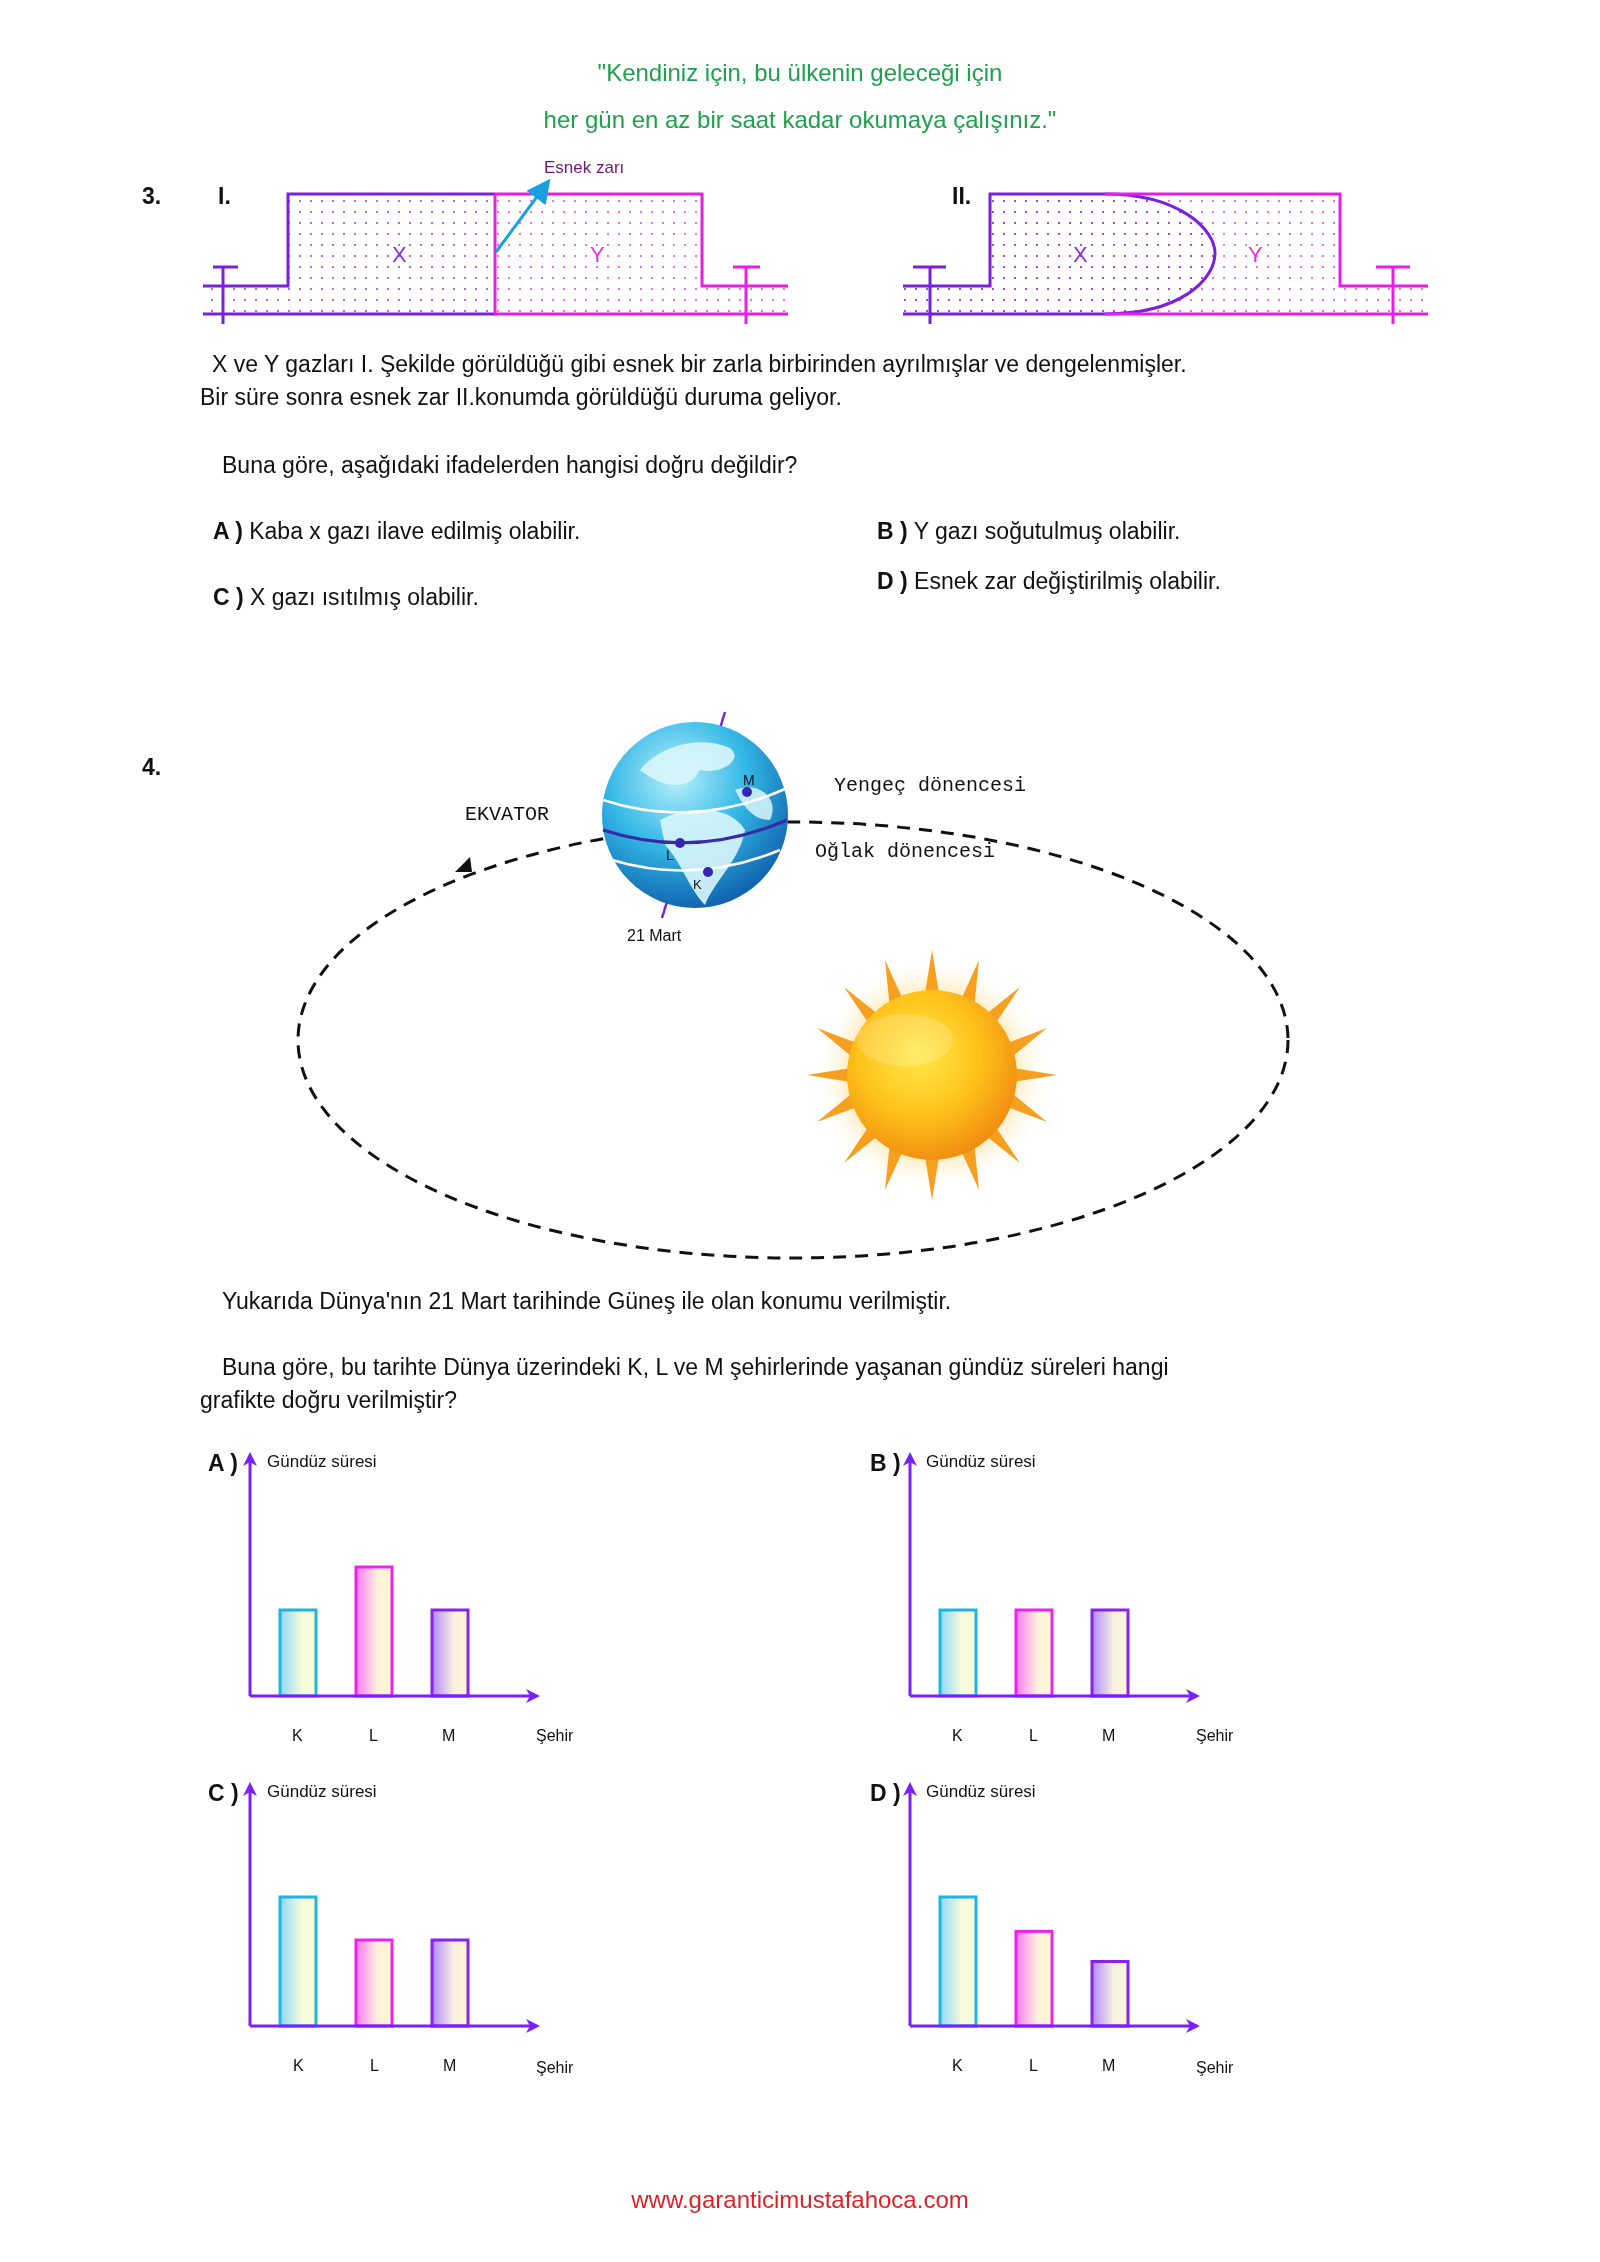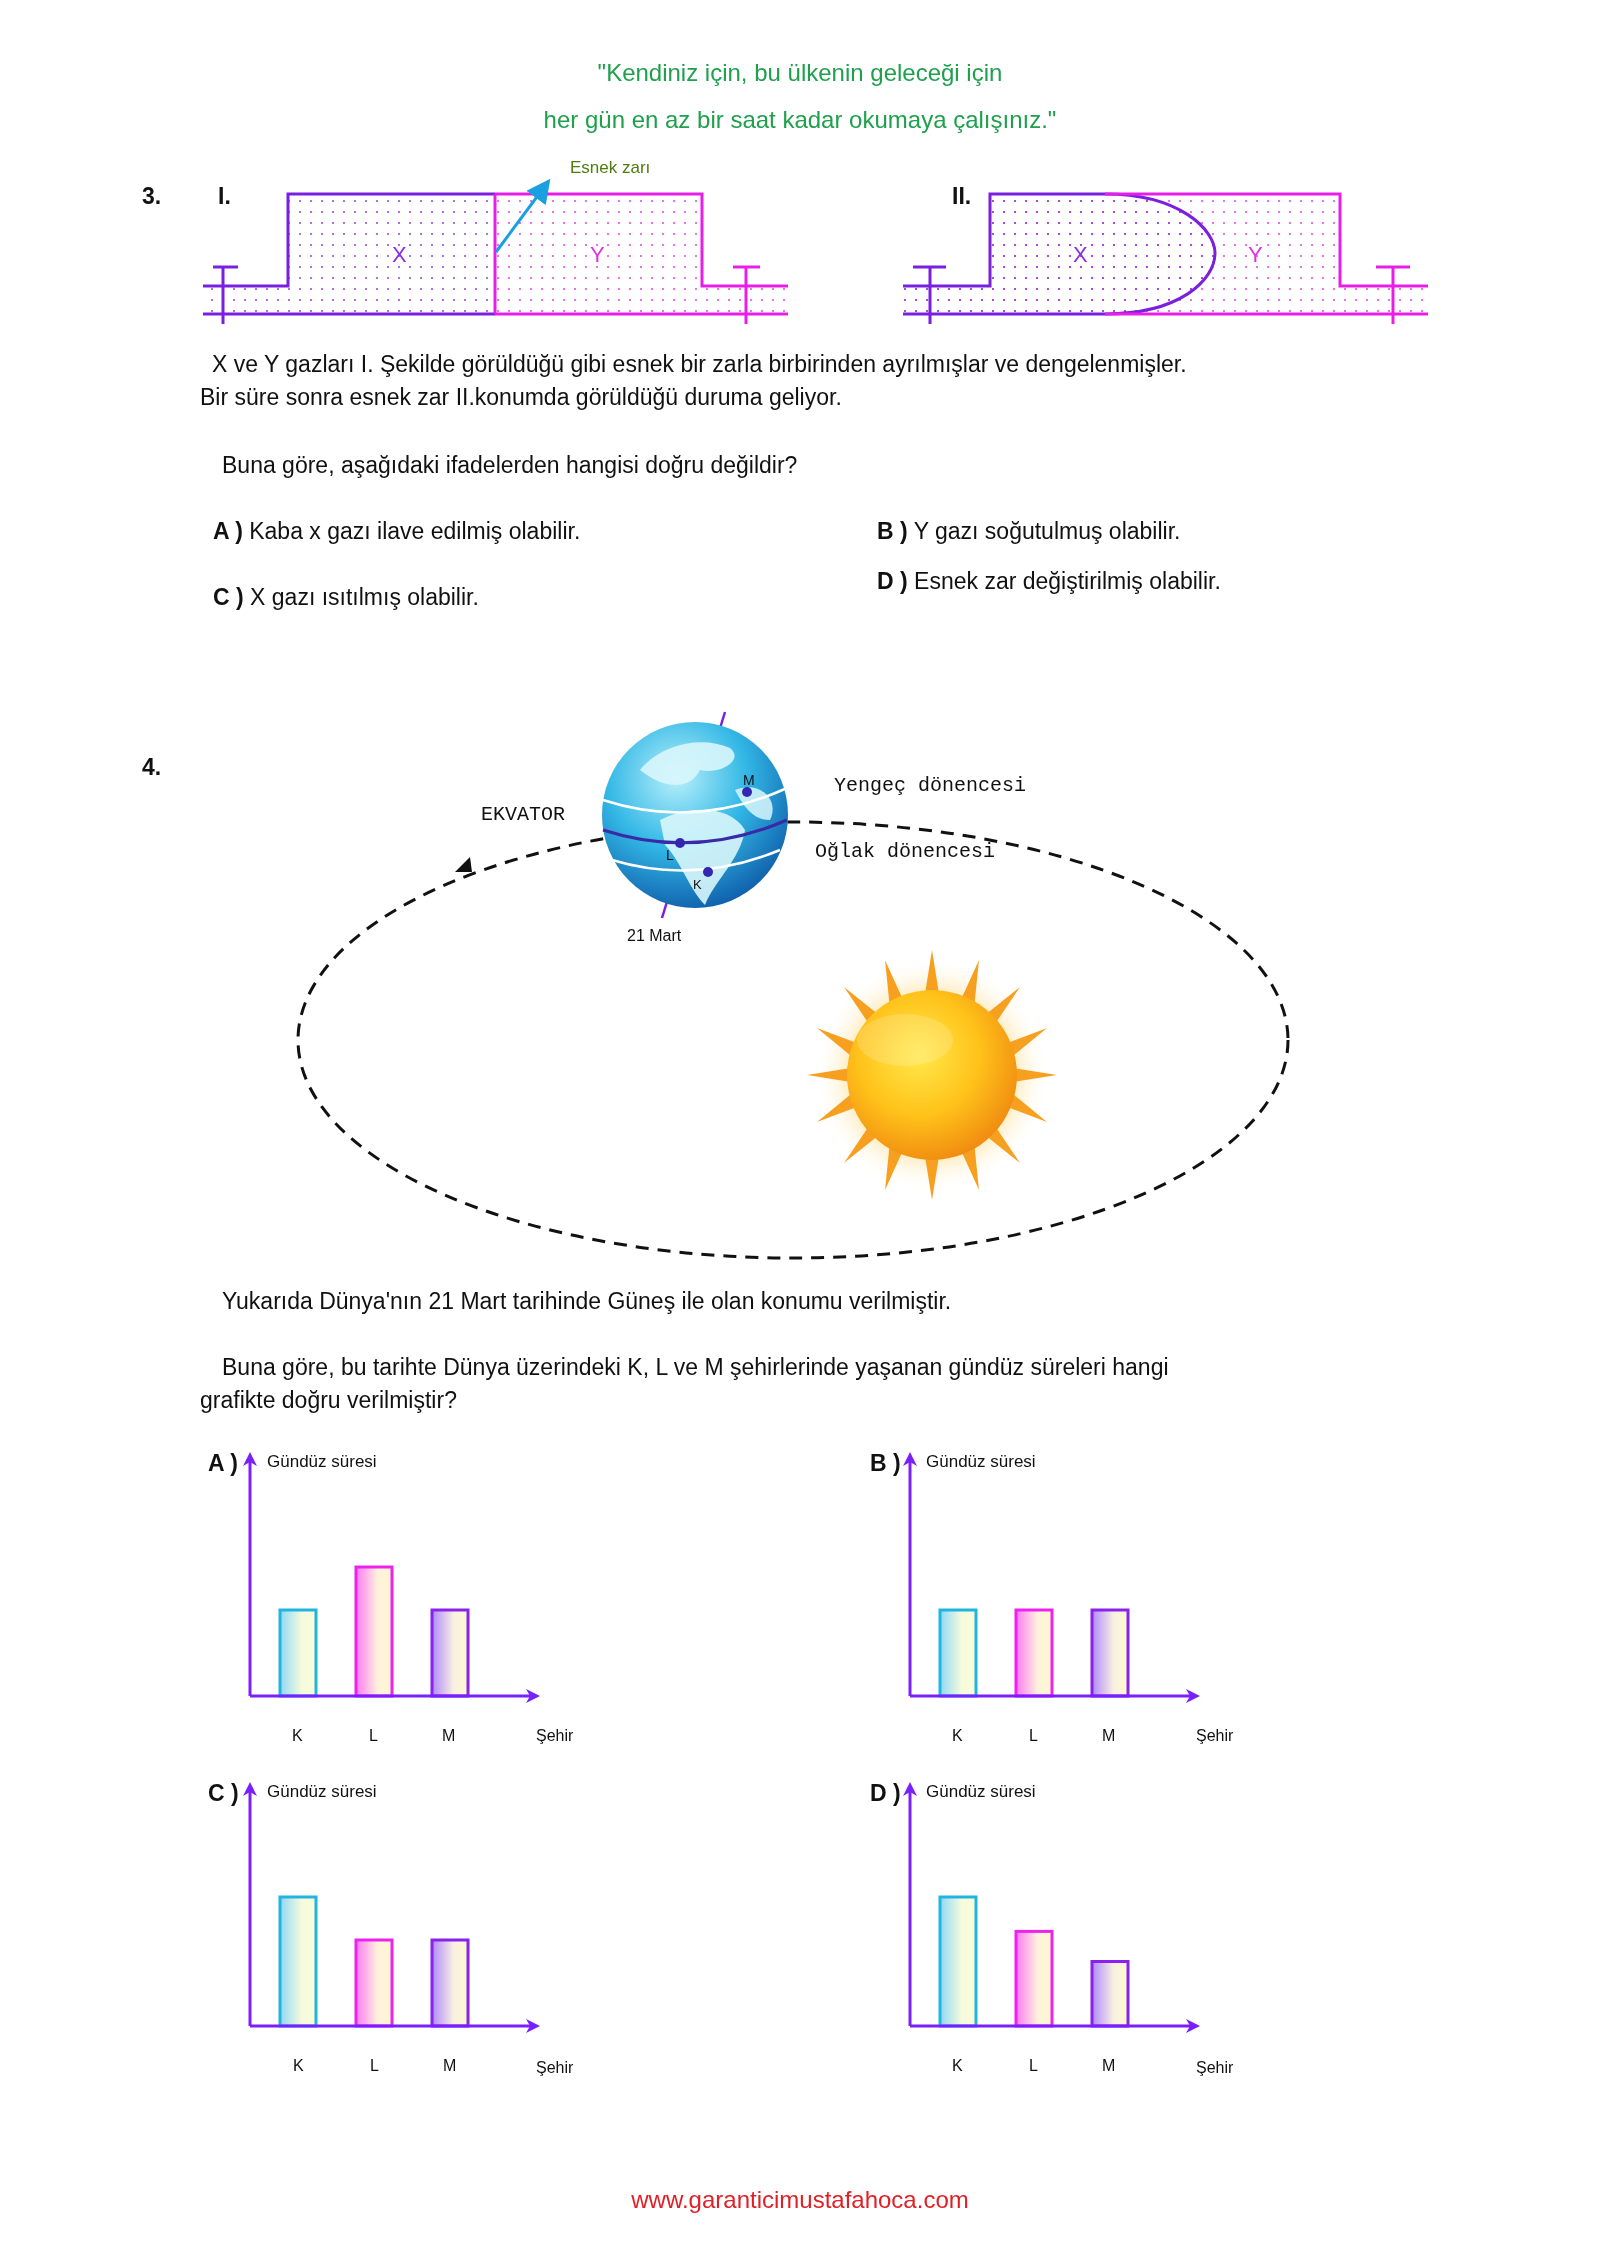--- a/index.html
+++ b/index.html
@@ -19,21 +19,21 @@
   .serif { font-family:Liberation Mono, monospace; }
 </style>
 </head>
 <body>
 
 <div class="abs quote" style="top:56px;">"Kendiniz için, bu ülkenin geleceği için</div>
 <div class="abs quote" style="top:103px;">her gün en az bir saat kadar okumaya çalışınız."</div>
 
 <div class="abs qnum" style="left:142px; top:183px;">3.</div>
 <div class="abs roman" style="left:218px; top:183px;">I.</div>
-<div class="abs" style="left:570px; top:158px; font-size:17px; color:#4d7c0f;">Esnek zarı</div>
+<div class="abs" style="left:544px; top:158px; font-size:17px; color:#701a75;">Esnek zarı</div>
 
 <svg style="left:0; top:0;" width="1600" height="340">
   <defs>
     <pattern id="dotsP" width="11" height="11" patternUnits="userSpaceOnUse">
       <circle cx="3" cy="3" r="1" fill="#9a3ad8"></circle>
     </pattern>
     <pattern id="dotsM" width="11" height="11" patternUnits="userSpaceOnUse">
       <circle cx="3" cy="3" r="1" fill="#e040e0"></circle>
     </pattern>
     <linearGradient id="lineGrad2" x1="0" x2="1" y1="0" y2="0">
@@ -178,21 +178,21 @@
     <circle cx="747" cy="792" r="5" fill="#3326b0"></circle>
     <circle cx="680" cy="843" r="5" fill="#3326b0"></circle>
     <circle cx="708" cy="872" r="5" fill="#3326b0"></circle>
   </g>
 </svg>
 
 <div class="abs" style="left:743px; top:772px; font-size:14px; color:#111;">M</div>
 <div class="abs" style="left:666px; top:847px; font-size:14px; color:#111;">L</div>
 <div class="abs" style="left:693px; top:877px; font-size:13px; color:#111;">K</div>
 
-<div class="abs serif" style="left:481px; top:803px; font-size:20px;">EKVATOR</div>
+<div class="abs serif" style="left:465px; top:803px; font-size:20px;">EKVATOR</div>
 <div class="abs serif" style="left:834px; top:774px; font-size:20px;">Yengeç dönencesi</div>
 <div class="abs serif" style="left:815px; top:840px; font-size:20px;">Oğlak dönencesi</div>
 <div class="abs" style="left:627px; top:927px; font-size:16px;">21 Mart</div>
 
 <div class="abs txt" style="left:222px; top:1288px;">Yukarıda Dünya'nın 21 Mart tarihinde Güneş ile olan konumu verilmiştir.</div>
 <div class="abs txt" style="left:222px; top:1354px;">Buna göre, bu tarihte Dünya üzerindeki K, L ve M şehirlerinde yaşanan gündüz süreleri hangi</div>
 <div class="abs txt" style="left:200px; top:1387px;">grafikte doğru verilmiştir?</div>
 
 <svg style="left:0; top:0;" width="1600" height="2262">
   <defs>

